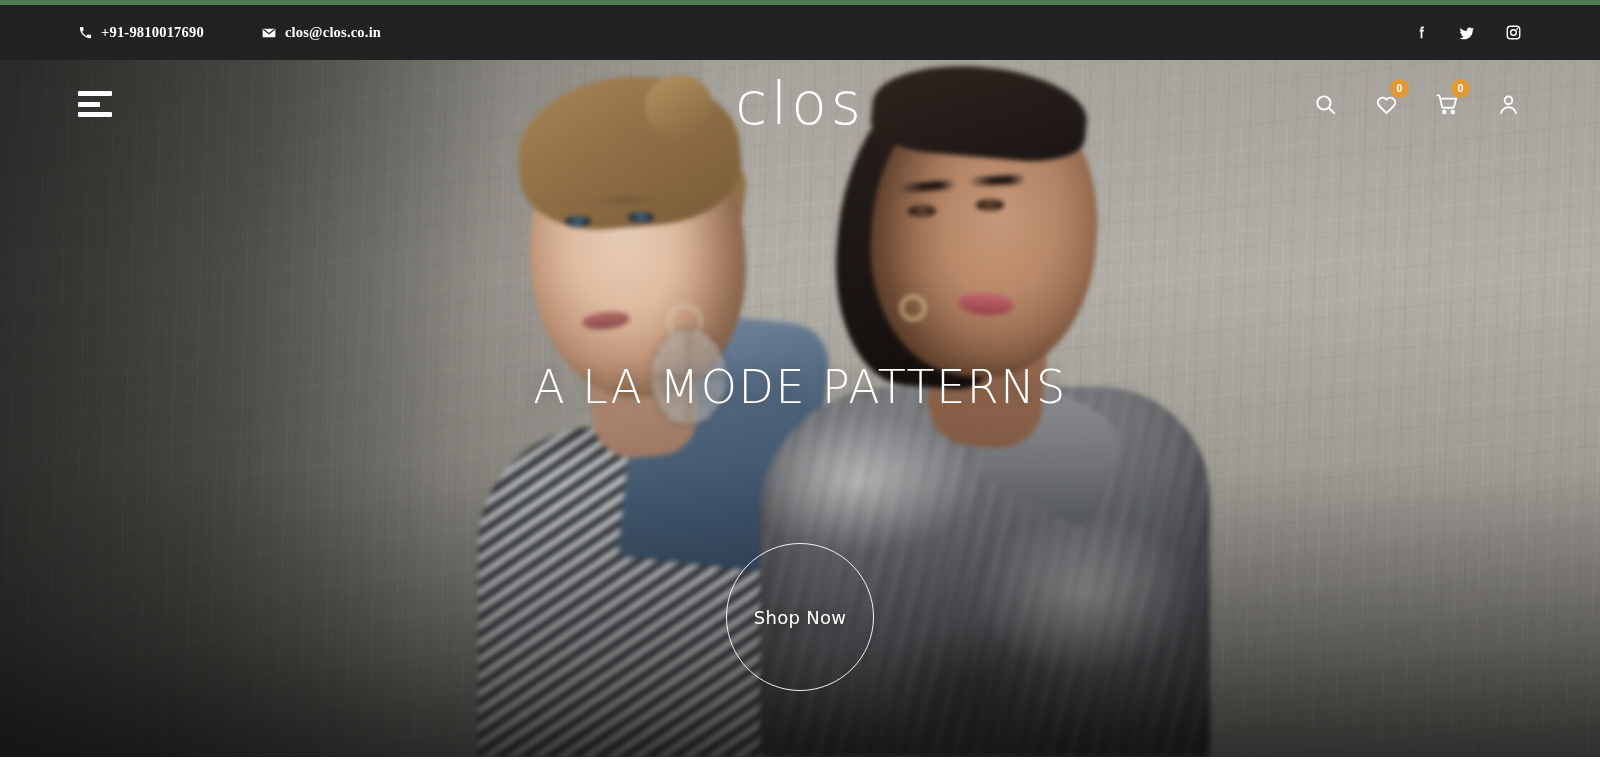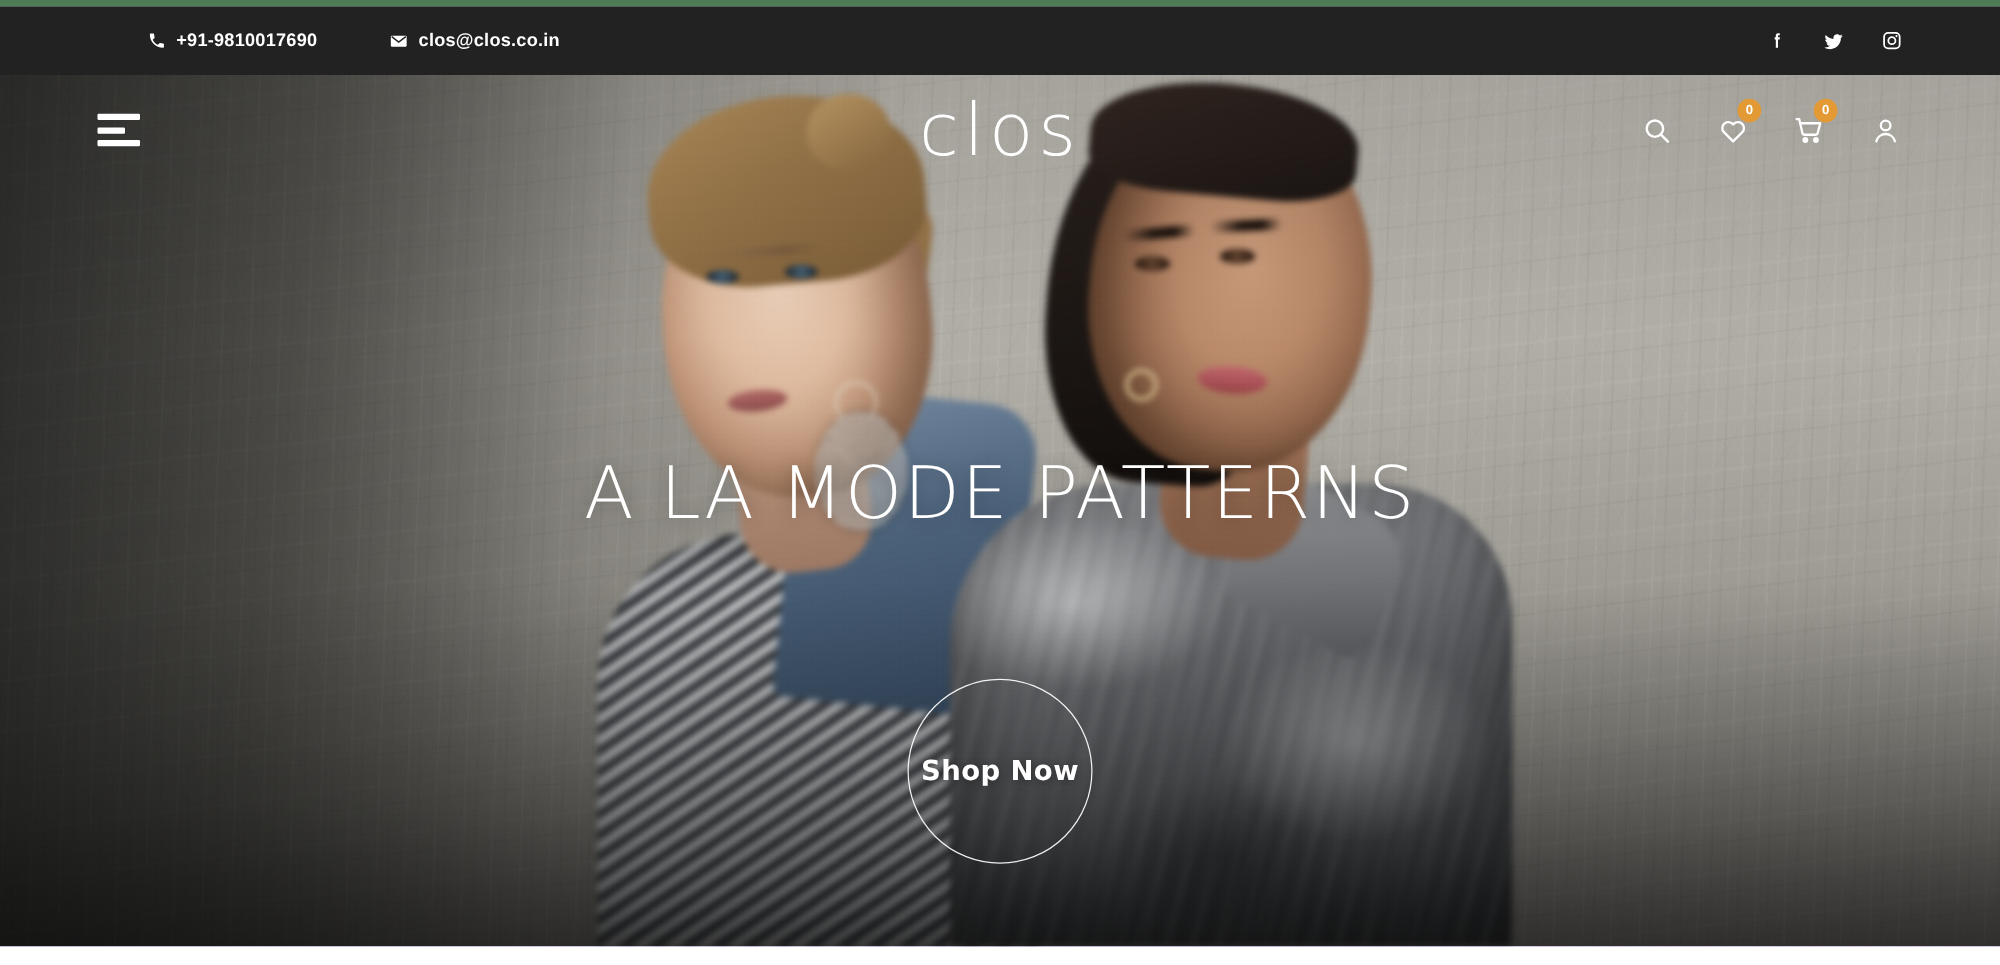--- a/index.html
+++ b/index.html
@@ -15,22 +15,22 @@
     height:5px; width:100%;
     background:#4d7c55;
     position:relative; z-index:40;
   }
 
   
   .topbar {
     height:55px; width:100%;
     background:#222222;
     display:flex; align-items:center;
-    padding:0 78px 0 118px;
-    position:relative; z-index:35;
+    padding:0 78px 0 78px;
+    position:relative; z-index:35;font-family:Liberation Serif, serif;
   }
   .topbar-left { display:flex; align-items:center; gap:57px; }
   .contact-item {
     display:flex; align-items:center; gap:8px;
     color:#ffffff; font-size:14.5px; font-weight:bold;
     letter-spacing:.2px; text-decoration:none;
     white-space:nowrap;
   }
   .contact-item .ic { display:flex; align-items:center; }
   .contact-item svg { display:block; }
@@ -38,21 +38,21 @@
   .socials { display:flex; align-items:center; gap:28px; }
   .social-link {
     color:#ffffff; display:flex; align-items:center; justify-content:center;
     width:18px; height:18px; text-decoration:none;
   }
   .social-link svg { display:block; }
 
   
   .hero {
     position:relative; width:100%; height:697px;
-    overflow:hidden; background:#8b5cf6;
+    overflow:hidden; background:#3b82f6;
   }
   .hero-photo { position:absolute; inset:0; }
 
   
   .wall {
     position:absolute; inset:0;
     background:
       linear-gradient(100deg,
         rgba(20,20,20,.55) 0%,
         rgba(30,30,28,.40) 16%,
@@ -331,37 +331,37 @@
 
   
   .hero-content {
     position:absolute; inset:0; z-index:15;
     display:flex; flex-direction:column; align-items:center;
   }
   .hero-title {
     position:absolute; top:300px; left:0; right:0;
     text-align:center;
     color:#ffffff;
-    font-size:58px;
+    font-size:46px;
     font-weight:300;
     letter-spacing:1.5px;
     font-family:"DejaVu Sans", sans-serif;
     text-shadow:0 1px 14px rgba(0,0,0,.30);
     white-space:nowrap;
   }
   .shop-btn {
     position:absolute; top:483px; left:50%;
     transform:translateX(-50%);
     width:148px; height:148px;
     border:1px solid rgba(255,255,255,.92);
     border-radius:50%;
     display:flex; align-items:center; justify-content:center;
     color:#ffffff;
-    font-size:22px;
-    font-weight:700;
+    font-size:18px;
+    font-weight:400;
     letter-spacing:.3px;
     font-family:"DejaVu Sans", sans-serif;
     text-decoration:none;
     text-shadow:0 1px 8px rgba(0,0,0,.35);
     cursor:pointer;
     text-align:right;
   }
 
   
   .below { height:15px; background:#ffffff; }

